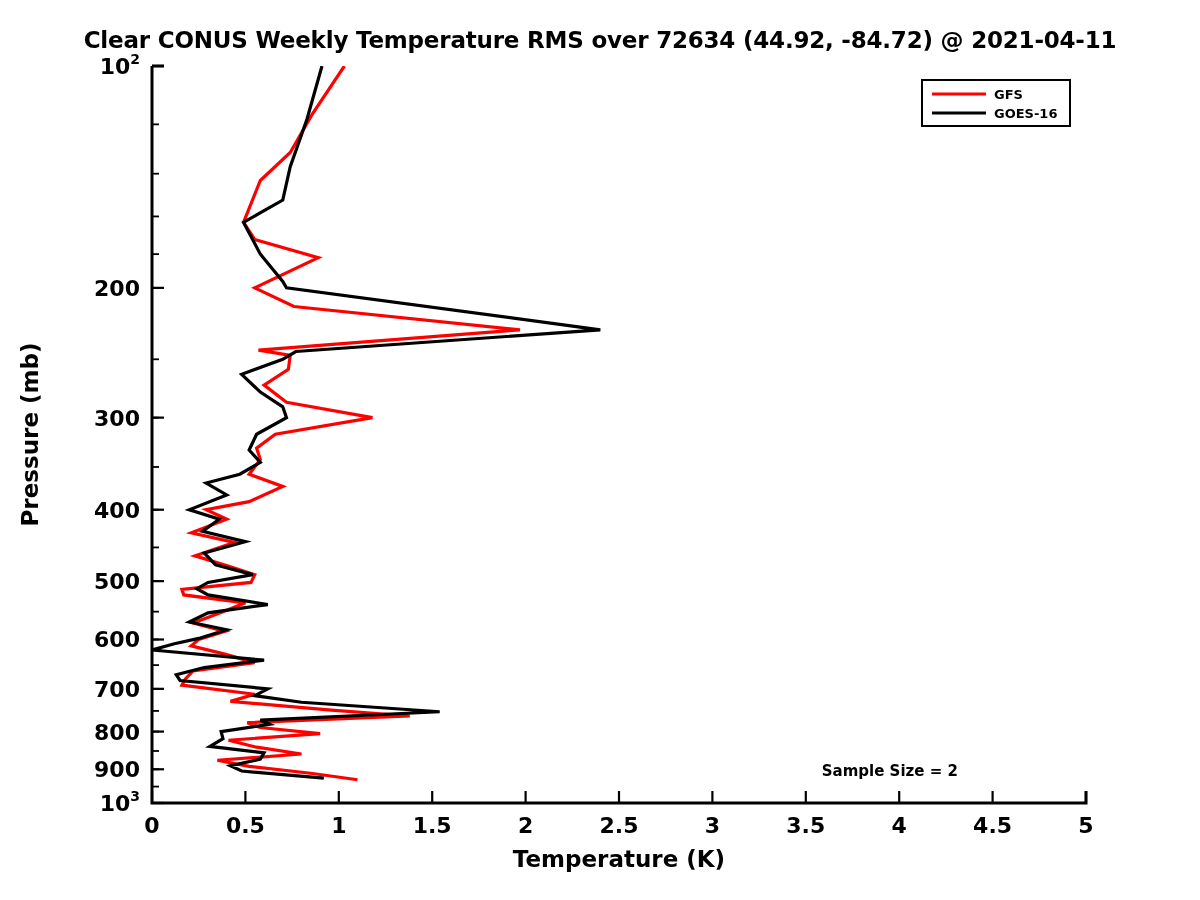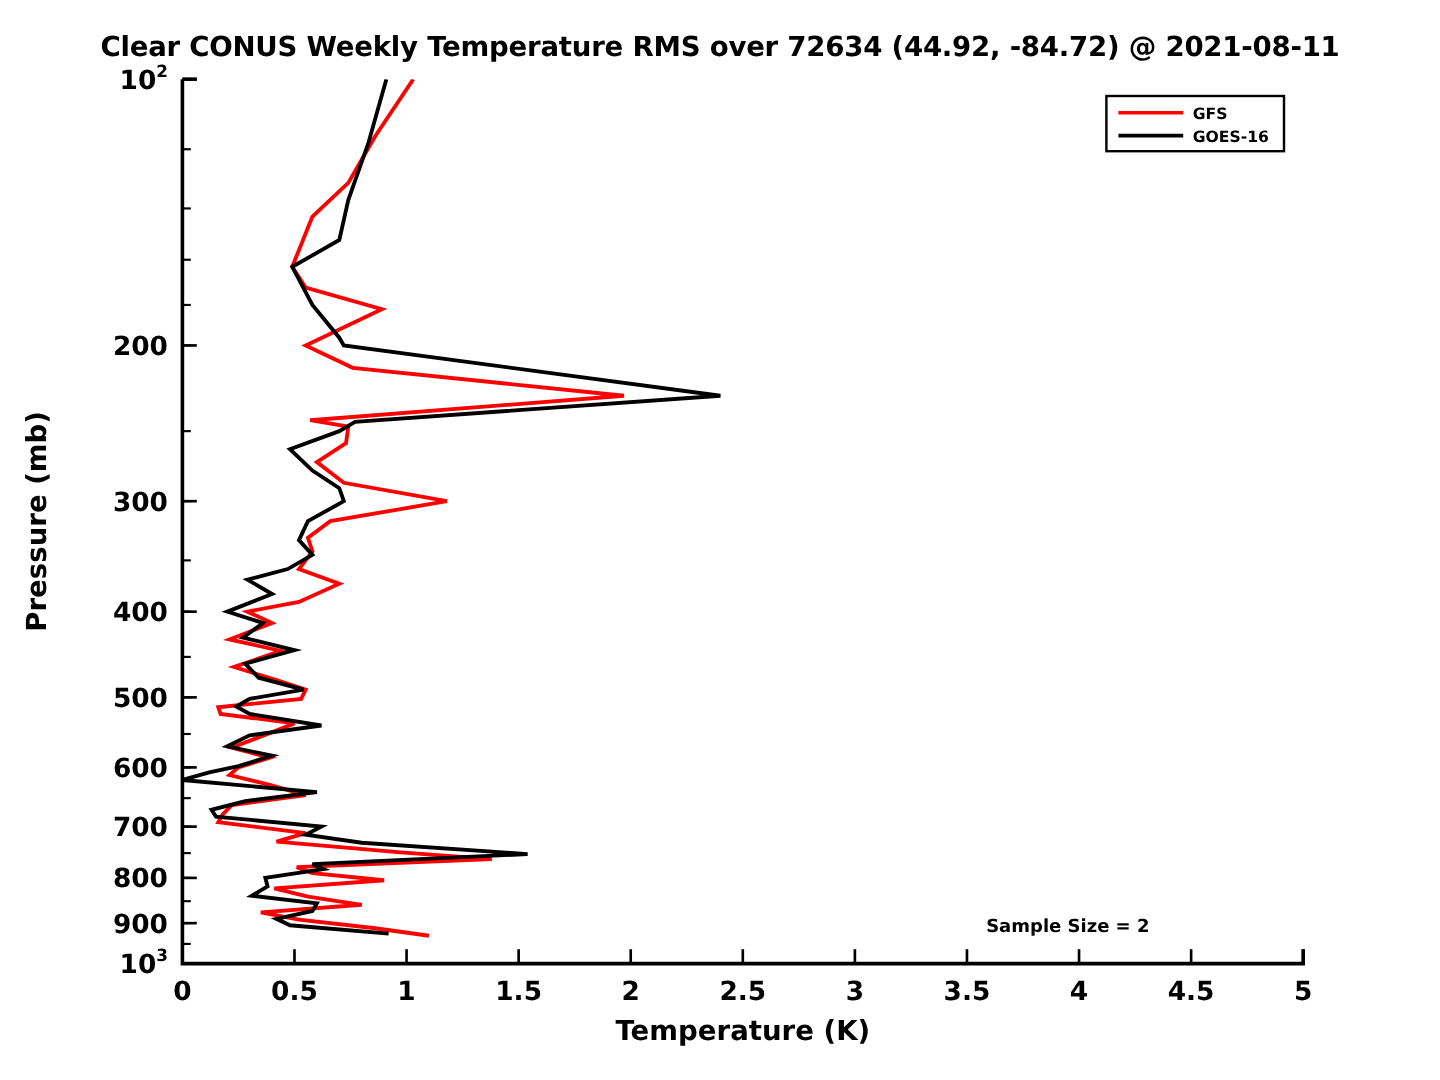--- a/index.html
+++ b/index.html
@@ -87,21 +87,21 @@
   }
   .legend-swatch {
     stroke-width: 3;
   }
 </style>
 </head>
 <body>
 
 <div id="figure">
 
-  <div id="chart-title">Clear CONUS Weekly Temperature RMS over 72634 (44.92, -84.72) @ 2021-08-11</div>
+  <div id="chart-title">Clear CONUS Weekly Temperature RMS over 72634 (44.92, -84.72) @ 2021-04-11</div>
 
   <svg id="plot-svg" width="1200" height="900">
     <g id="axes-group">
         <path d="M 152 66 L 152 803 L 1086 803 L 1086 791" class="axis-line"></path>
         <path d="M 152 66 L 164 66" class="axis-line"></path>
         <line x1="152" y1="803" x2="152" y2="791" class="tick-mark"></line>
         <text x="152" y="833" class="tick-label" text-anchor="middle">0</text>
         <line x1="245.4" y1="803" x2="245.4" y2="791" class="tick-mark"></line>
         <text x="245.4" y="833" class="tick-label" text-anchor="middle">0.5</text>
         <line x1="338.8" y1="803" x2="338.8" y2="791" class="tick-mark"></line>

